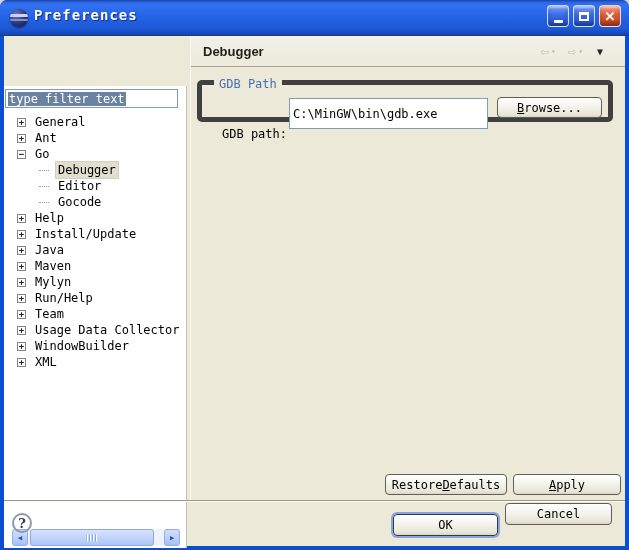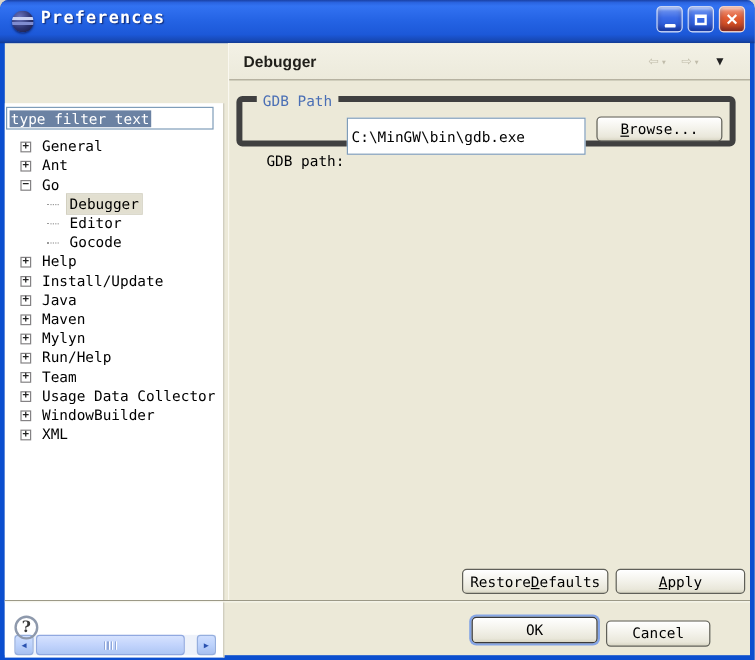--- a/index.html
+++ b/index.html
@@ -147,21 +147,21 @@
   .help{
     position:absolute;left:8px;top:11px;width:20px;height:20px;border-radius:50%;
     border:2px solid #8e99ac;color:#3a3a3a;
     display:flex;align-items:center;justify-content:center;
     font-weight:bold;font-size:13px;font-family:"DejaVu Serif",serif;
   }
   .ok-btn{
     position:absolute;left:389px;top:12px;width:105px;height:22px;
     border-color:#39393a;box-shadow:0 0 0 2px #85a5e6, inset 0 1px 0 #fff;
   }
-  .cancel-btn{position:absolute;left:501px;top:15px;width:87px;height:22px;}
+  .cancel-btn{position:absolute;left:501px;top:1px;width:107px;height:22px;}
 </style>
 </head>
 <body>
 
 <div class="window">
 
   <div class="titlebar">
     <span class="app-icon"></span>
     <span class="win-title">Preferences</span>
     <div class="tb-buttons">

